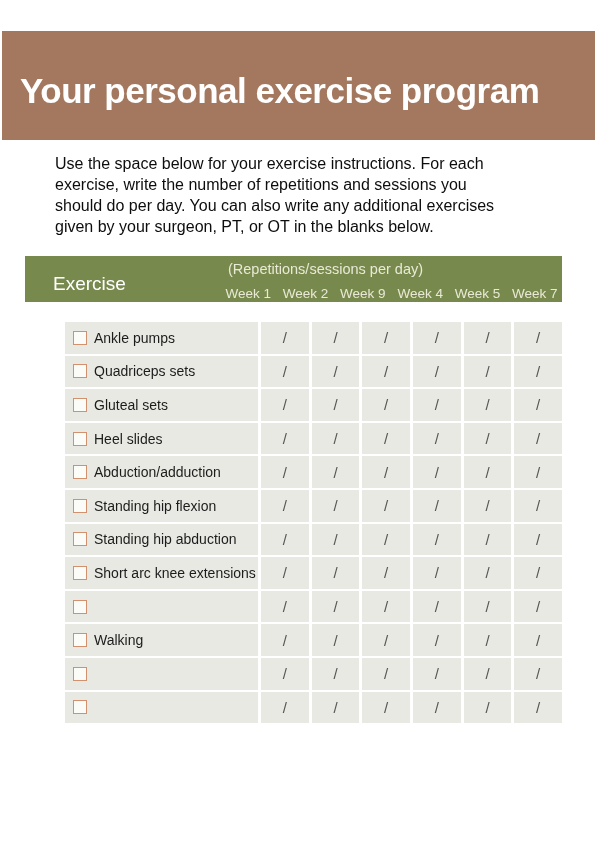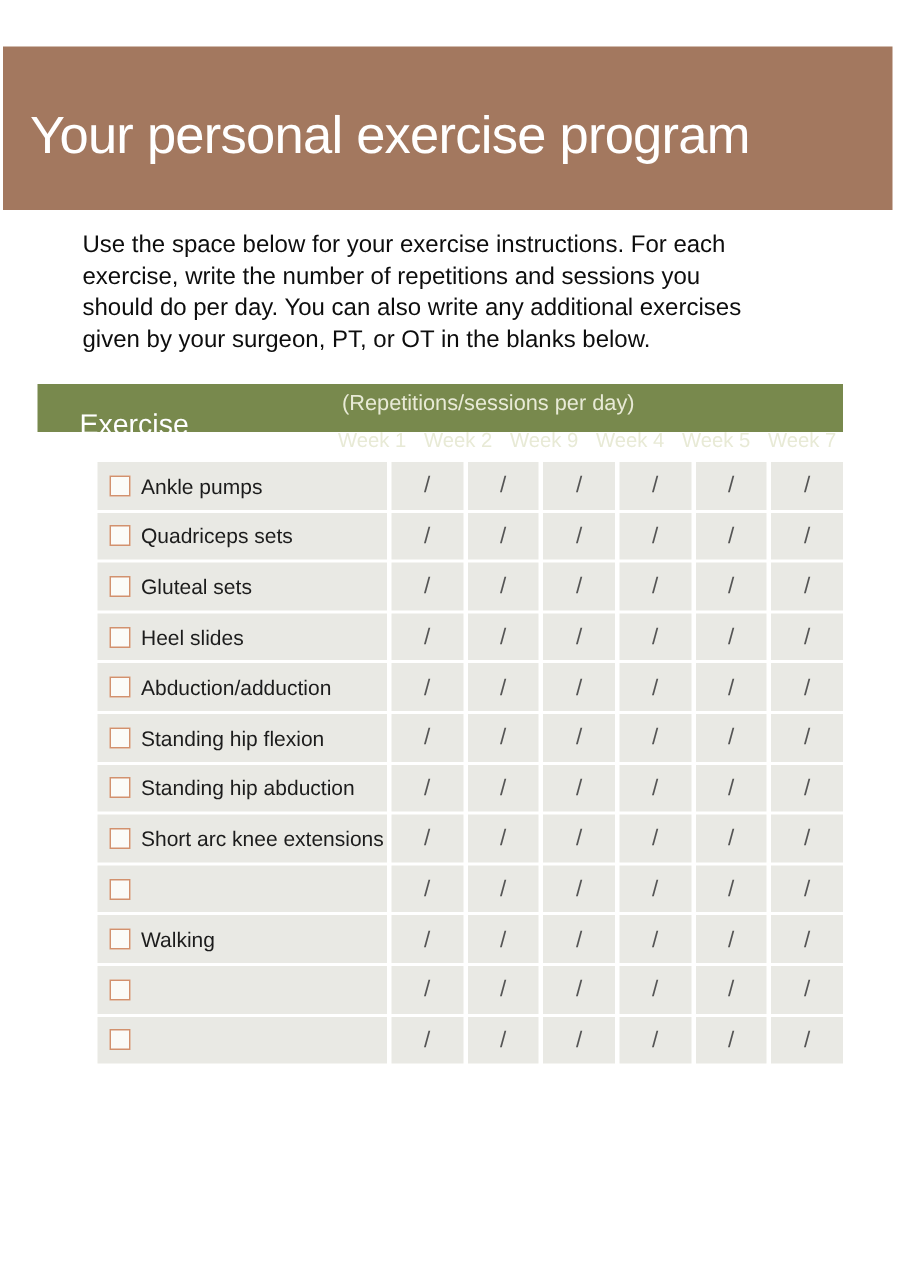--- a/index.html
+++ b/index.html
@@ -20,21 +20,21 @@
   .header-bar {
     margin: 31px 5px 0 2px;
     height: 109px;
     background: #a3785f;
   }
   .page-title {
     margin: 0;
     padding: 42px 0 0 18px;
     font-size: 35px;
     line-height: 1;
-    font-weight: normal;
+    font-weight: bold;
     letter-spacing: -0.5px;
     color: #ffffff;
   }
 
   
   .intro {
     margin: 13px 0 0 55px;
     width: 470px;
     font-size: 16px;
     line-height: 21px;
@@ -45,21 +45,21 @@
   
   .exercise-table {
     margin: 19px 0 0 25px;
     width: 537px;
   }
   .thead {
     display: grid;
     grid-template-columns: 193px repeat(6, 1fr);
     grid-template-rows: 20px 26px;
     column-gap: 3px;
-    height: 32px;
+    height: 46px;
     background: #78894d;
   }
   .th-exercise {
     grid-column: 1;
     grid-row: 1 / 3;
     align-self: end;
     padding: 0 0 7px 28px;
     font-size: 19px;
     color: #ffffff;
     white-space: nowrap;

